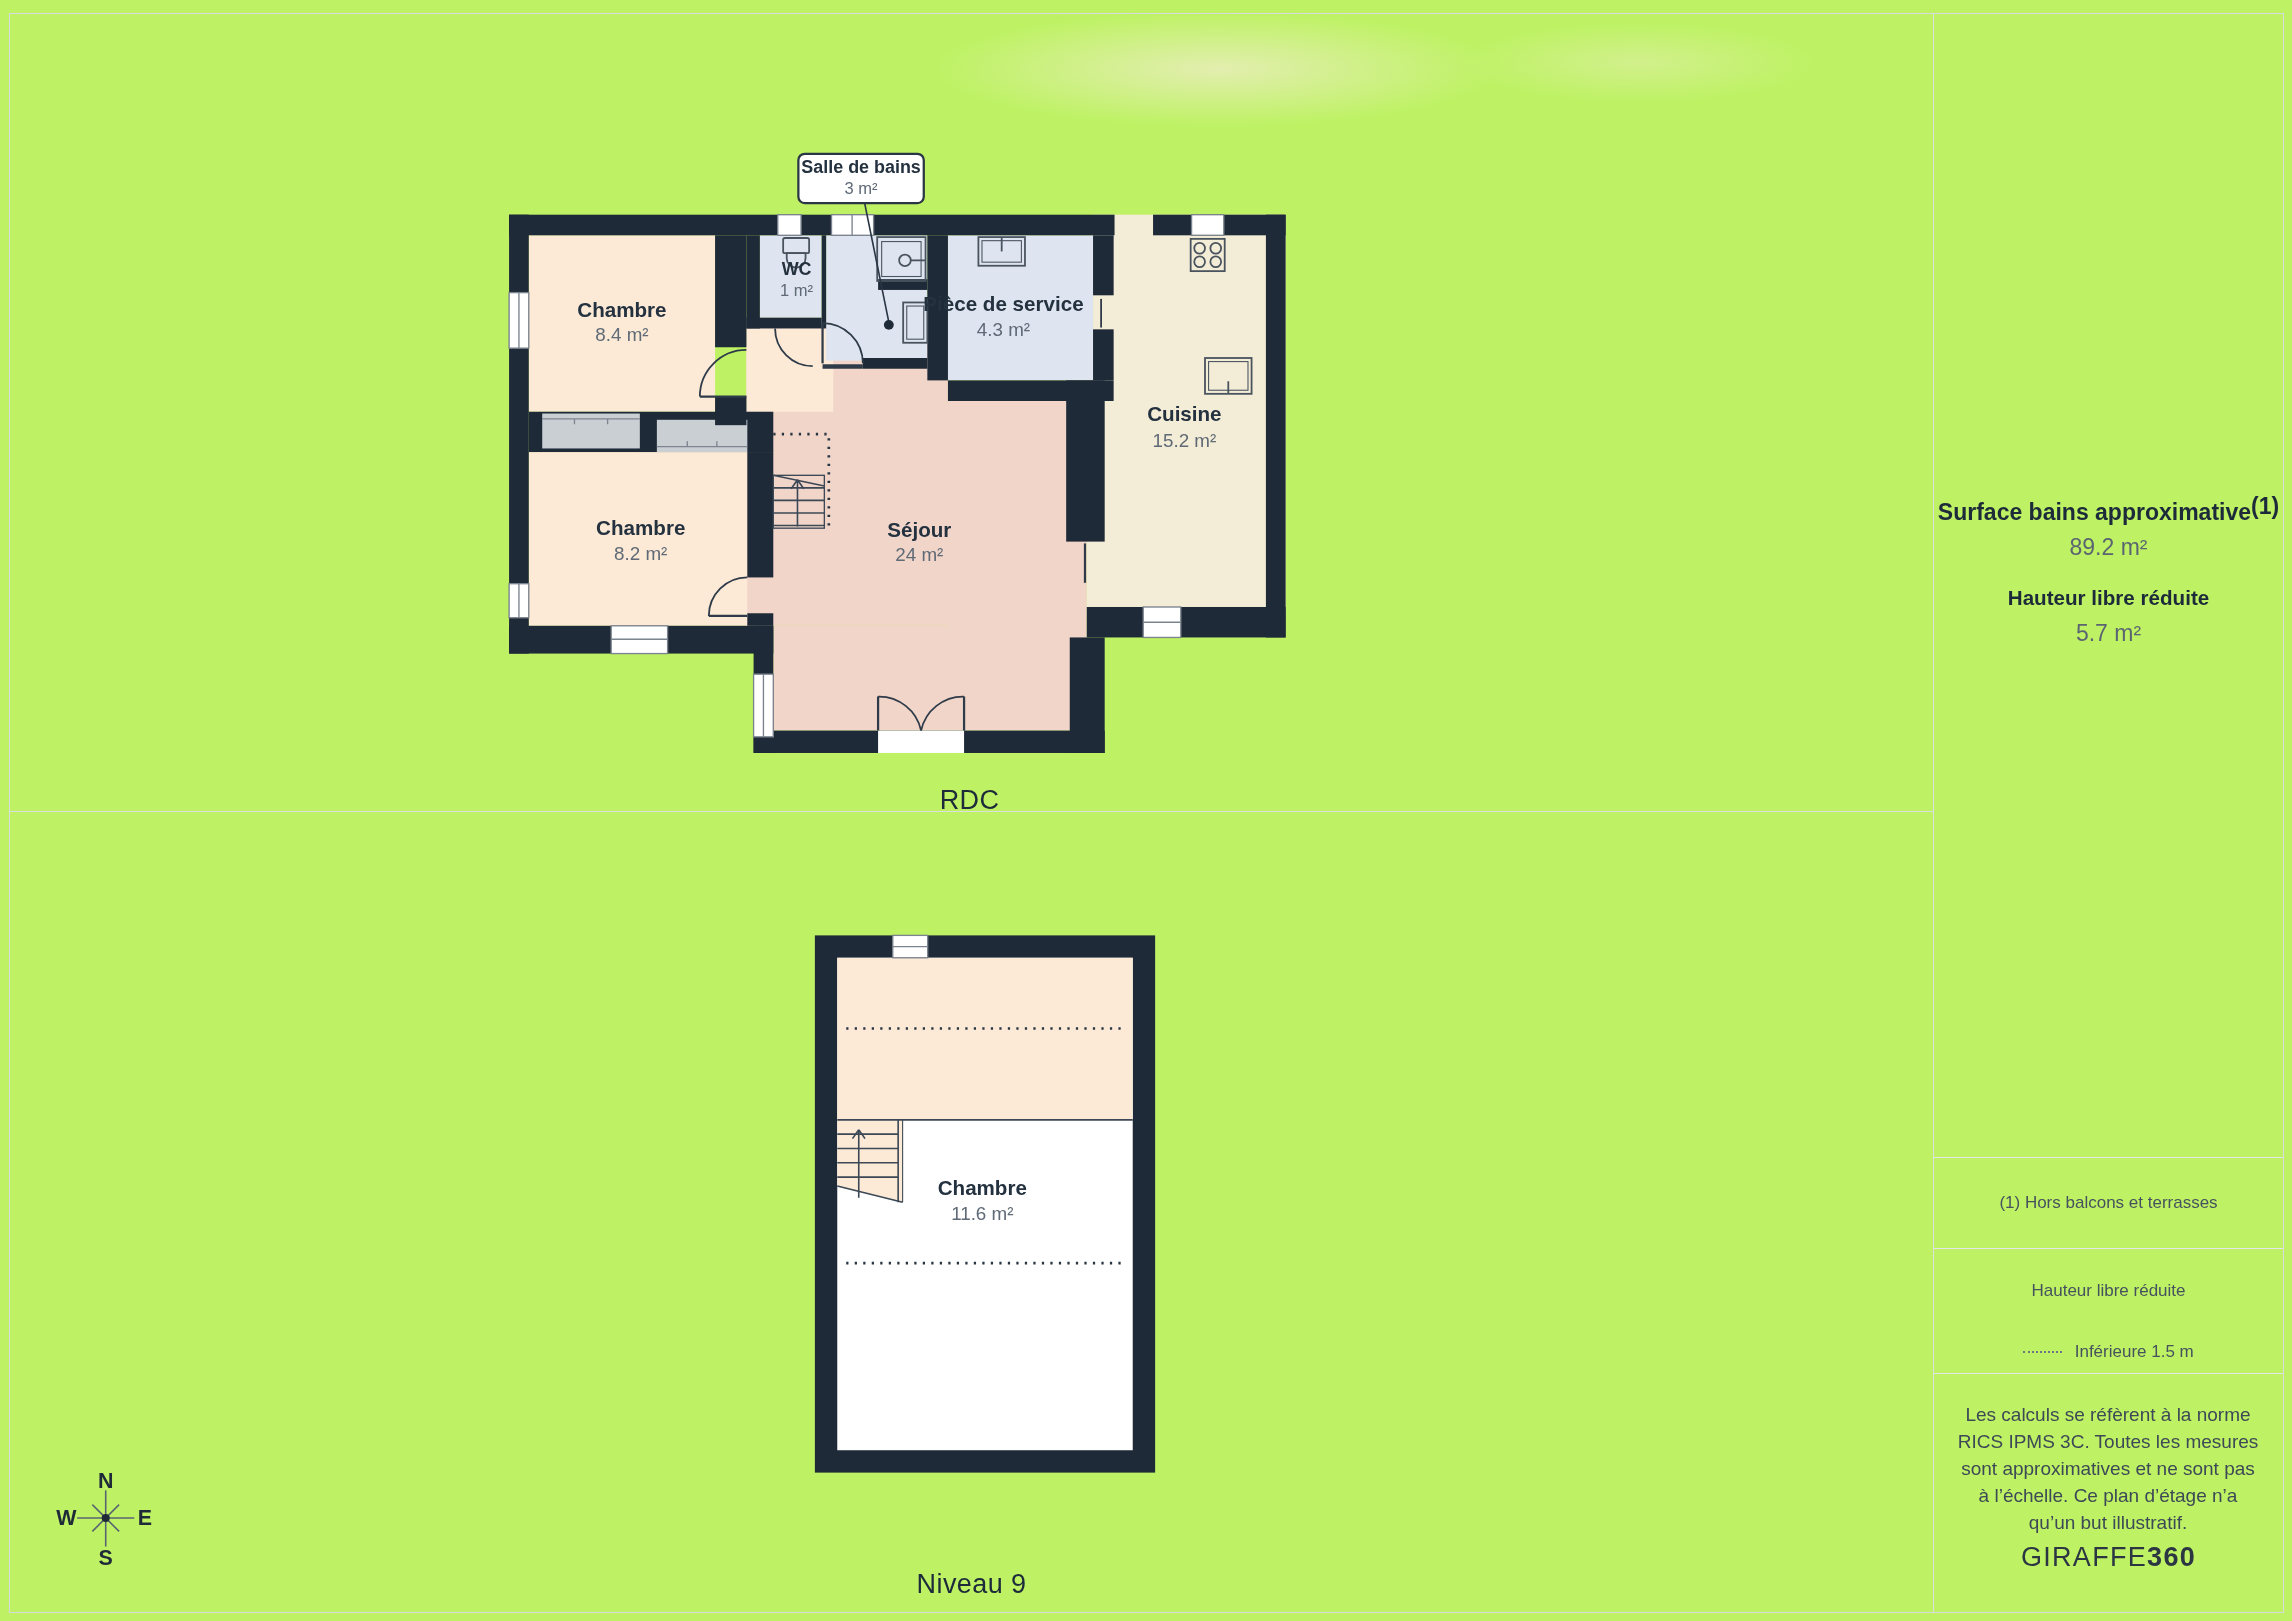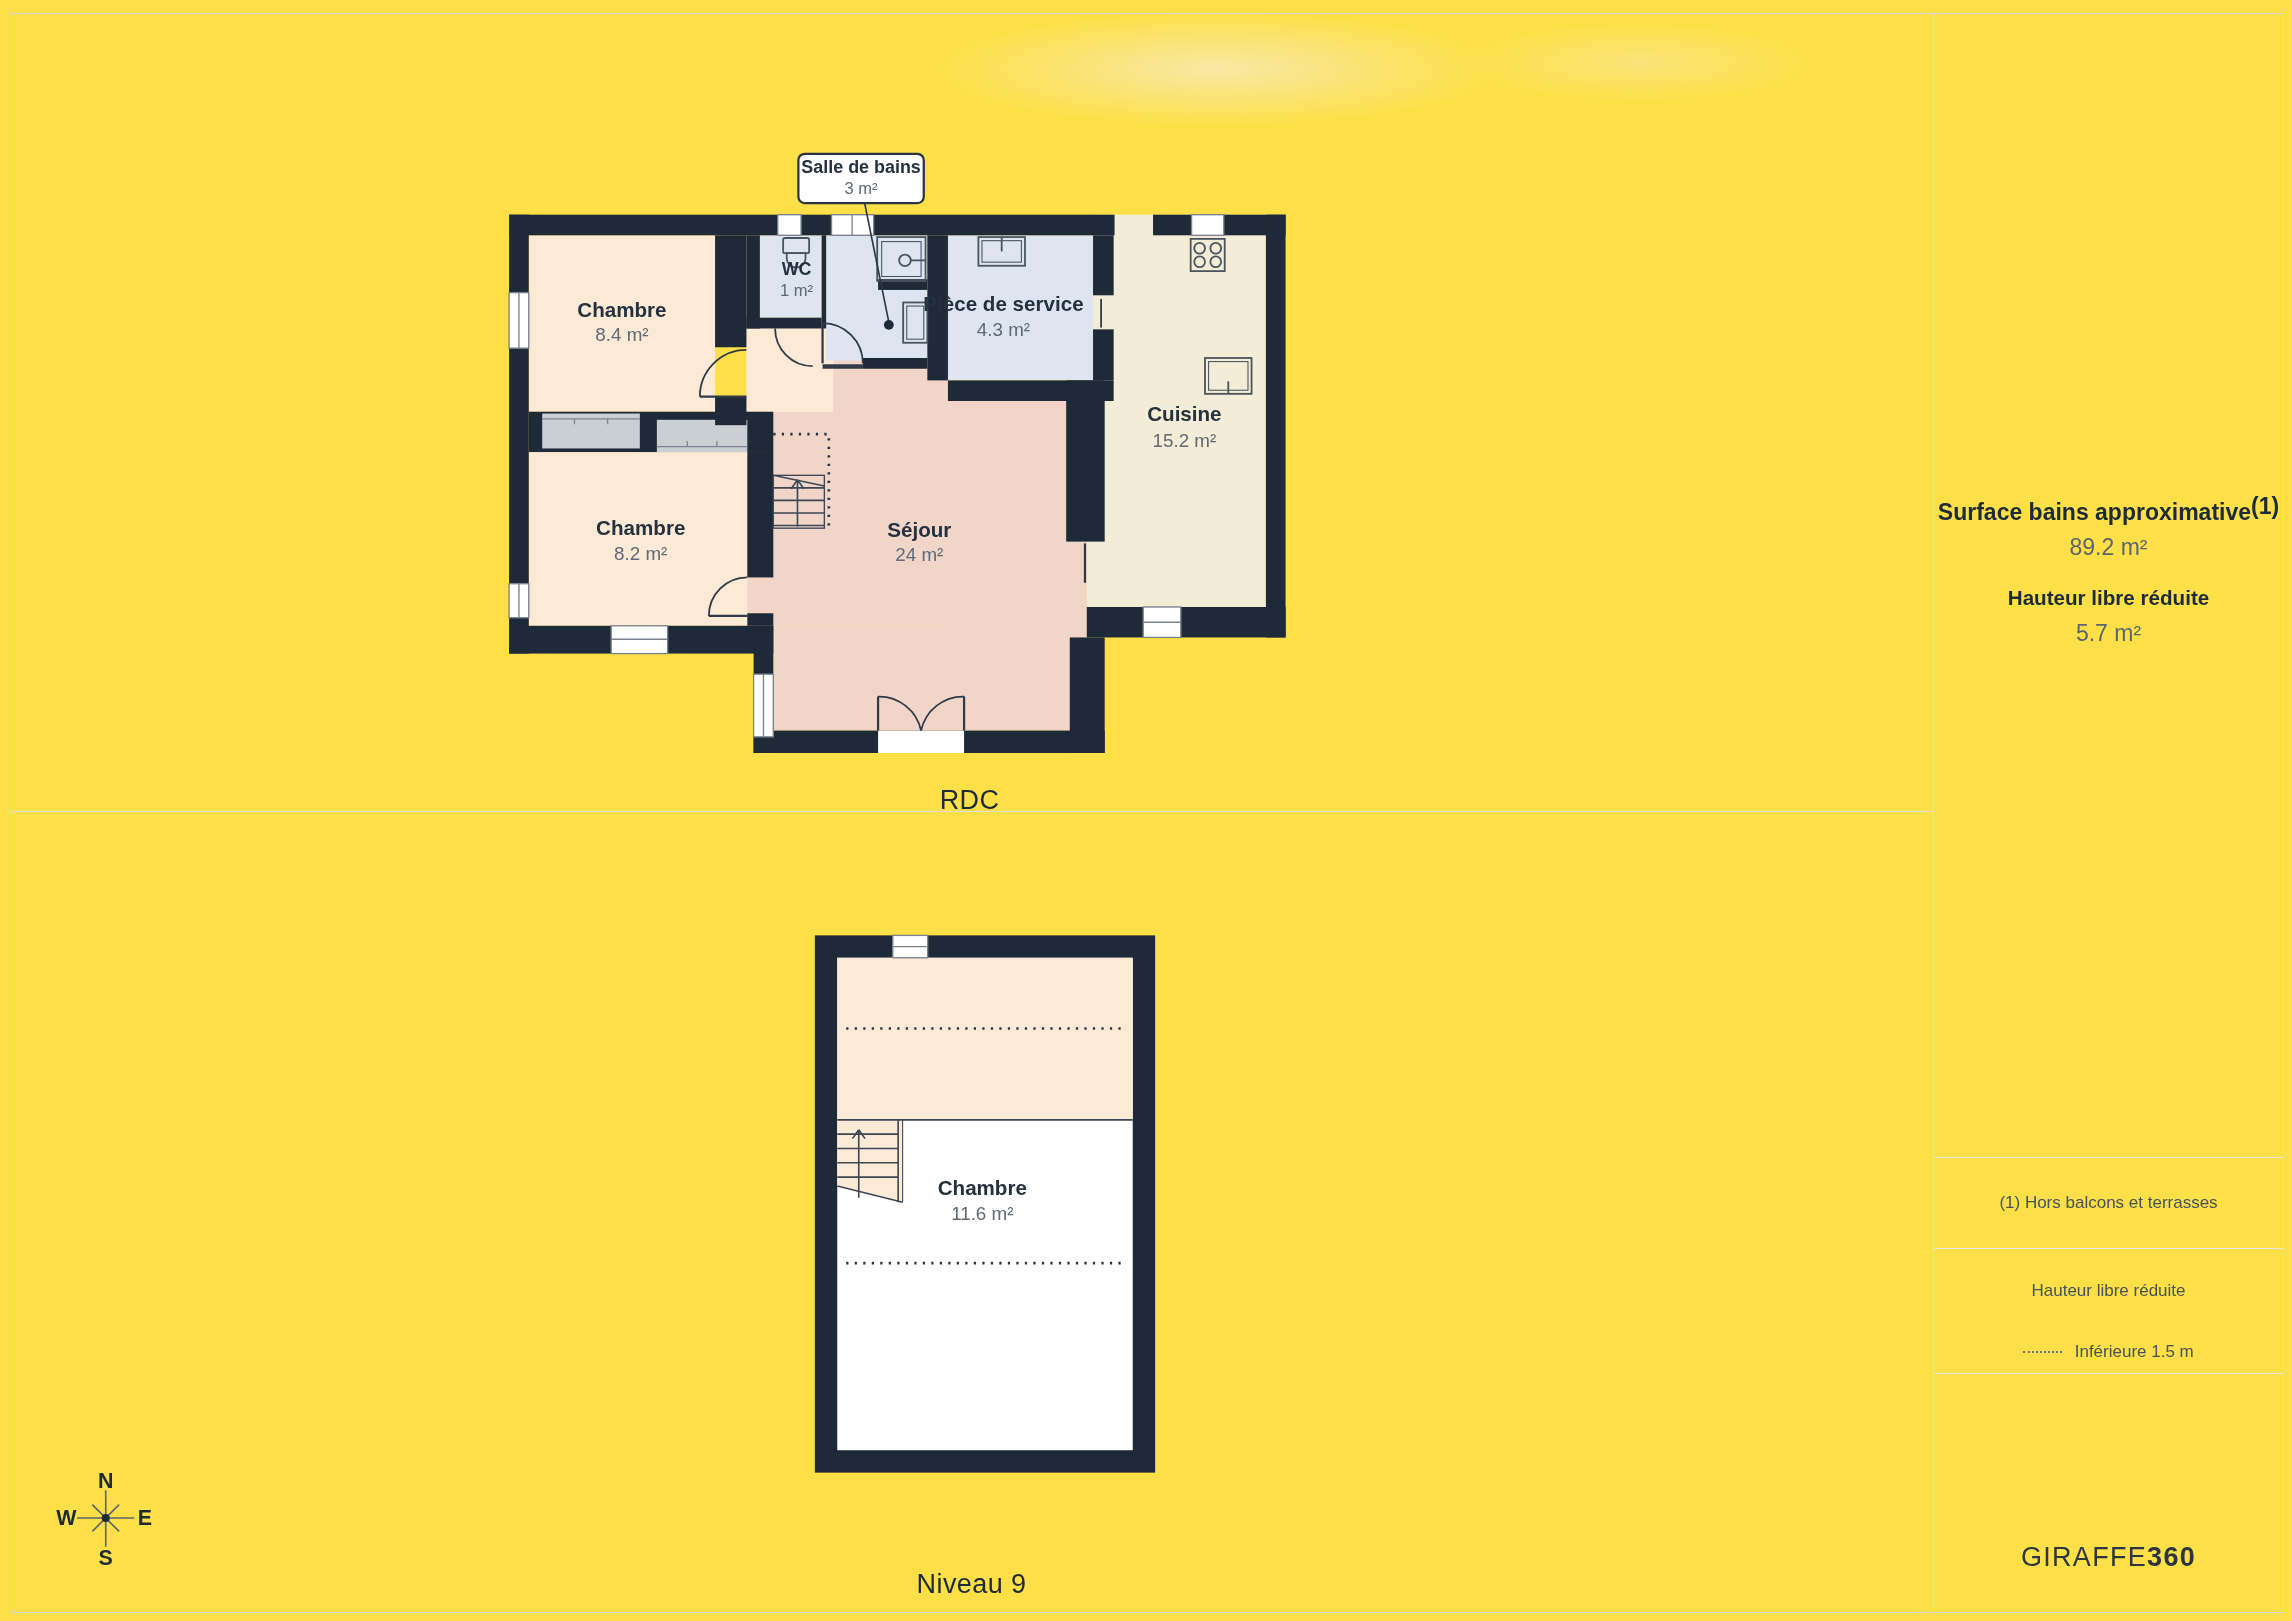--- a/index.html
+++ b/index.html
@@ -1,17 +1,17 @@
 <!DOCTYPE html>
 <html style="font-size:14.3px"><head>
 <meta charset="utf-8">
 <style>
   html,body{margin:0;padding:0;background:#fff;}
   body{font-family:"Liberation Sans","DejaVu Sans",sans-serif;}
-  #canvas{position:relative;width:2293px;height:1622px;background:#fde047;overflow:hidden;}
+  #canvas{position:relative;width:2293px;height:1622px;background:#bef264;overflow:hidden;}
   .abs{position:absolute;}
   .page-border{left:9px;top:12.5px;width:2273px;height:1598px;border:0.9px solid #d7dade;}
   .vdiv{left:1933px;top:12.5px;width:0.9px;height:1599px;background:#dcdfe2;}
   .hdiv-main{left:9px;top:811px;width:1924px;height:0.9px;background:#dcdfe2;}
   .sb-div{left:1934px;width:349px;height:0.9px;background:#e4e7e9;}
   .caption{width:269px;text-align:center;font-size:27px;font-weight:400;color:#1c2a3a;letter-spacing:0.4px;}
   .sb{left:1934px;width:349px;text-align:center;}
   .sb-title{font-size:23px;font-weight:700;color:#1c2a3a;}
   .sb-value{font-size:23px;color:#5b6571;}
   .sb-sub{font-size:20.6px;font-weight:700;color:#1c2a3a;}
@@ -250,20 +250,21 @@
   <div class="abs sb sb-note" style="top:1193px;">(1) Hors balcons et terrasses</div>
   <div class="abs sb-div" style="top:1248px;"></div>
 
   <div class="abs sb sb-note" style="top:1281px;">Hauteur libre réduite</div>
   <div class="abs sb legend-row" style="top:1318px;">
     <span class="dot-swatch"></span>
     <span class="sb-note">Inférieure 1.5 m</span>
   </div>
   <div class="abs sb-div" style="top:1373px;"></div>
 
+  <div class="abs disclaimer" style="top:1402px;">Les calculs se réfèrent à la norme RICS IPMS 3C. Toutes les mesures sont approximatives et ne sont pas à l’échelle. Ce plan d’étage n’a qu’un but illustratif.</div>
   <div class="abs sb brand" style="top:1542px;">
     <span>GIRAFFE</span><b>360</b>
   </div>
 
   <div class="abs page-border"></div>
   <div class="abs vdiv"></div>
   <div class="abs hdiv-main"></div>
 
 </div>
 

